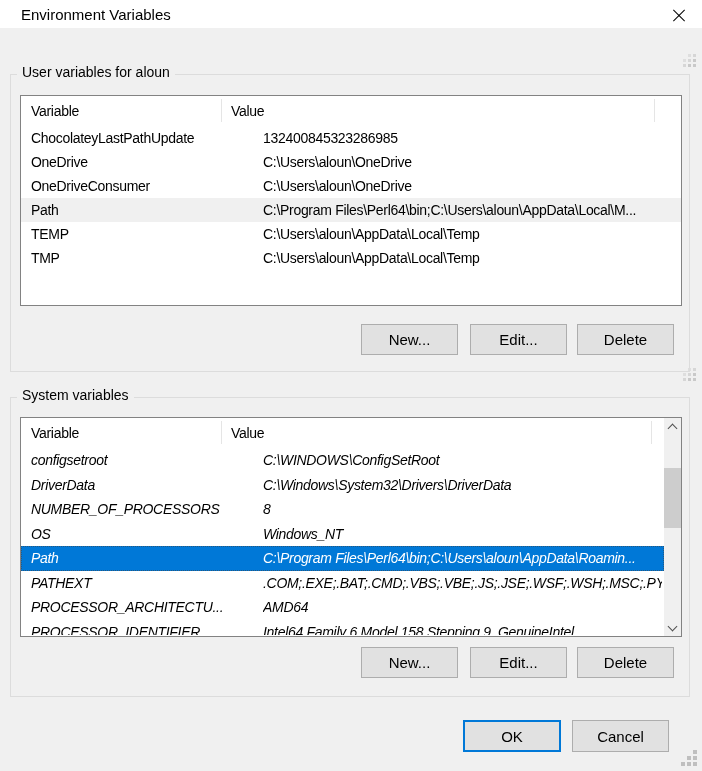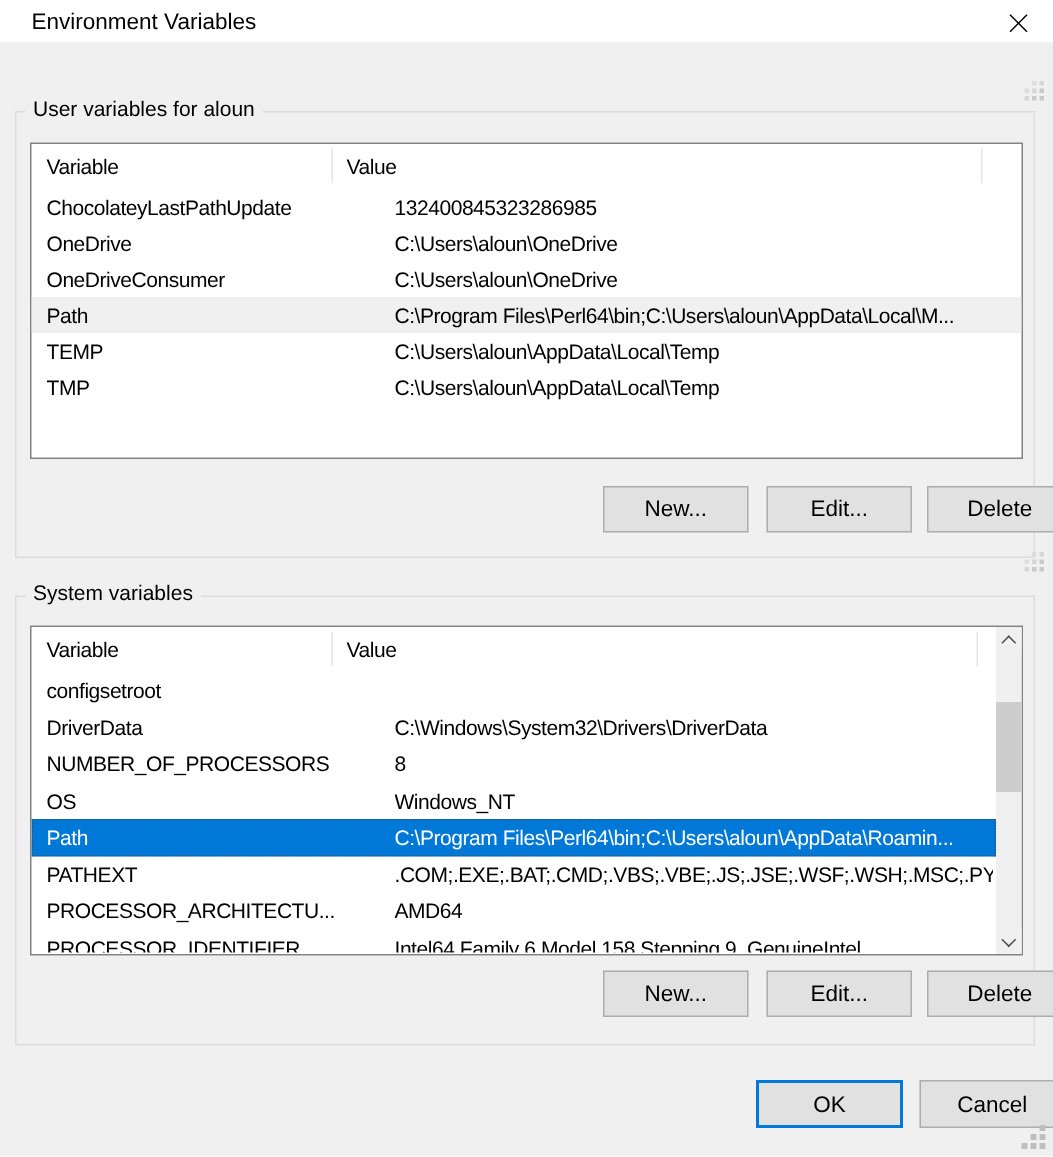--- a/index.html
+++ b/index.html
@@ -45,38 +45,38 @@
   .hcol-val{left:210px;text-align:right;}
   .sep{position:absolute;top:3px;width:1px;height:23px;background:var(--header-sep);}
   .sep1{left:200px;}
   .lv1 .sep2{left:633px;}
   .lv2 .sep2{left:630px;}
   .lv-rows{position:absolute;left:0;top:30px;right:0;bottom:1px;overflow:hidden;}
   .lv2 .lv-rows{right:17px;}
   .lv-row{position:relative;height:24px;white-space:nowrap;padding-left:37px;}
   .lv2 .lv-row{height:24.5px;}
   .cell{position:absolute;top:0;height:100%;line-height:24px;overflow:hidden;}
-  .lv2 .cell{line-height:24.5px;}
+  .lv2 .cell{line-height:24.5px;font-style:italic;}
   .cell.col-var{left:10px;width:193px;}
   .cell.col-val{left:210px;right:2px;margin-left:32px;}
   .lv-row.highlighted{background:var(--row-highlight);}
   .lv-row.selected{background:var(--selection);color:#fff;outline:1px dotted rgba(90,50,20,.45);outline-offset:-1px;}
 
   
   .scrollbar{position:absolute;top:0;right:0;width:17px;height:100%;background:#f0f0f0;}
   .sb-btn{position:absolute;left:0;width:17px;height:17px;background:#f0f0f0;cursor:pointer;}
   .sb-up{top:0;}
   .sb-down{bottom:0;}
   .chev{display:block;width:7px;height:7px;border-left:1.4px solid #505050;border-top:1.4px solid #505050;margin:0 auto;}
   .chev.up{transform:rotate(45deg);margin-top:7px;}
   .chev.down{transform:rotate(225deg);margin-top:4px;}
   .sb-thumb{position:absolute;left:0;top:50px;width:17px;height:60px;background:var(--scrollbar-thumb);cursor:pointer;}
 
   
-  .btn{position:absolute;width:97px;height:31px;background:var(--button-bg);border:1px solid var(--button-border);font-family:inherit;font-size:15px;color:#000;cursor:pointer;margin-left:41px;}
+  .btn{position:absolute;width:97px;height:31px;background:var(--button-bg);border:1px solid var(--button-border);font-family:inherit;font-size:15px;color:#000;cursor:pointer;}
   .btn-new1{left:361px;top:324px;}
   .btn-edit1{left:470px;top:324px;}
   .btn-del1{left:577px;top:324px;}
   .btn-new2{left:361px;top:647px;}
   .btn-edit2{left:470px;top:647px;}
   .btn-del2{left:577px;top:647px;}
   .btn-ok{left:463px;top:720px;width:98px;height:32px;border:2px solid var(--accent-border);}
   .btn-cancel{left:572px;top:720px;width:97px;height:32px;}
 
   
@@ -154,20 +154,21 @@
   <div class="listview lv2">
     <div class="lv-header">
       <span class="hcol hcol-var">Variable</span>
       <span class="hcol hcol-val">Value</span>
       <i class="sep sep1"></i>
       <i class="sep sep2"></i>
     </div>
     <div class="lv-rows">
         <div class="lv-row">
           <span class="cell col-var">configsetroot</span>
+          <span class="cell col-val">C:\WINDOWS\ConfigSetRoot</span>
         </div>
         <div class="lv-row">
           <span class="cell col-var">DriverData</span>
           <span class="cell col-val">C:\Windows\System32\Drivers\DriverData</span>
         </div>
         <div class="lv-row">
           <span class="cell col-var">NUMBER_OF_PROCESSORS</span>
           <span class="cell col-val">8</span>
         </div>
         <div class="lv-row">

